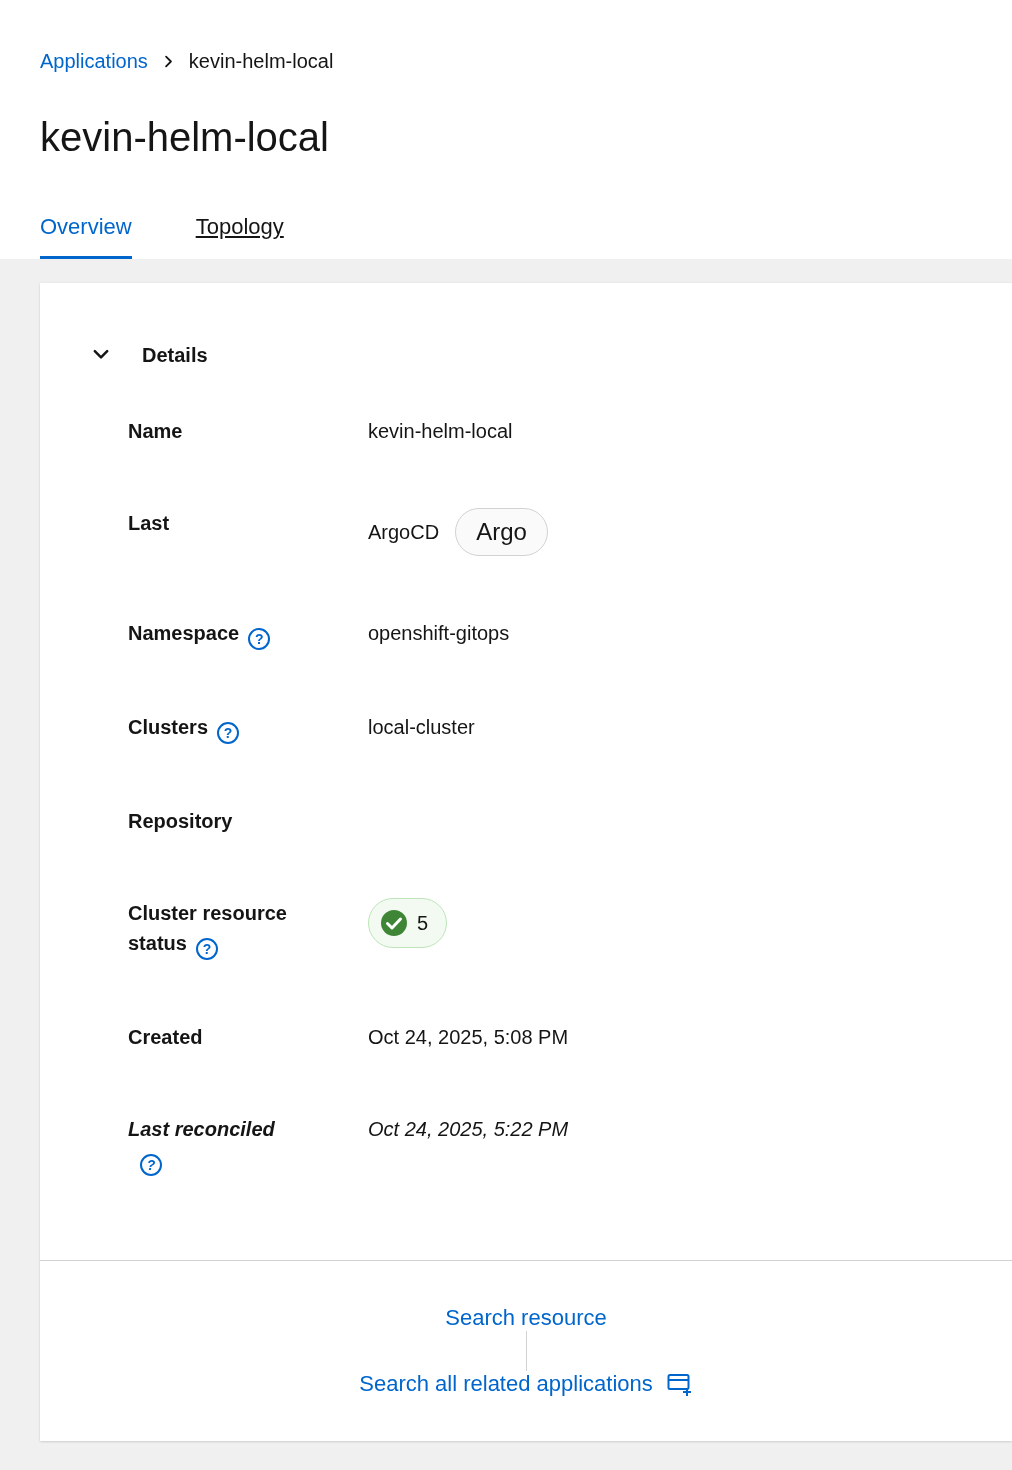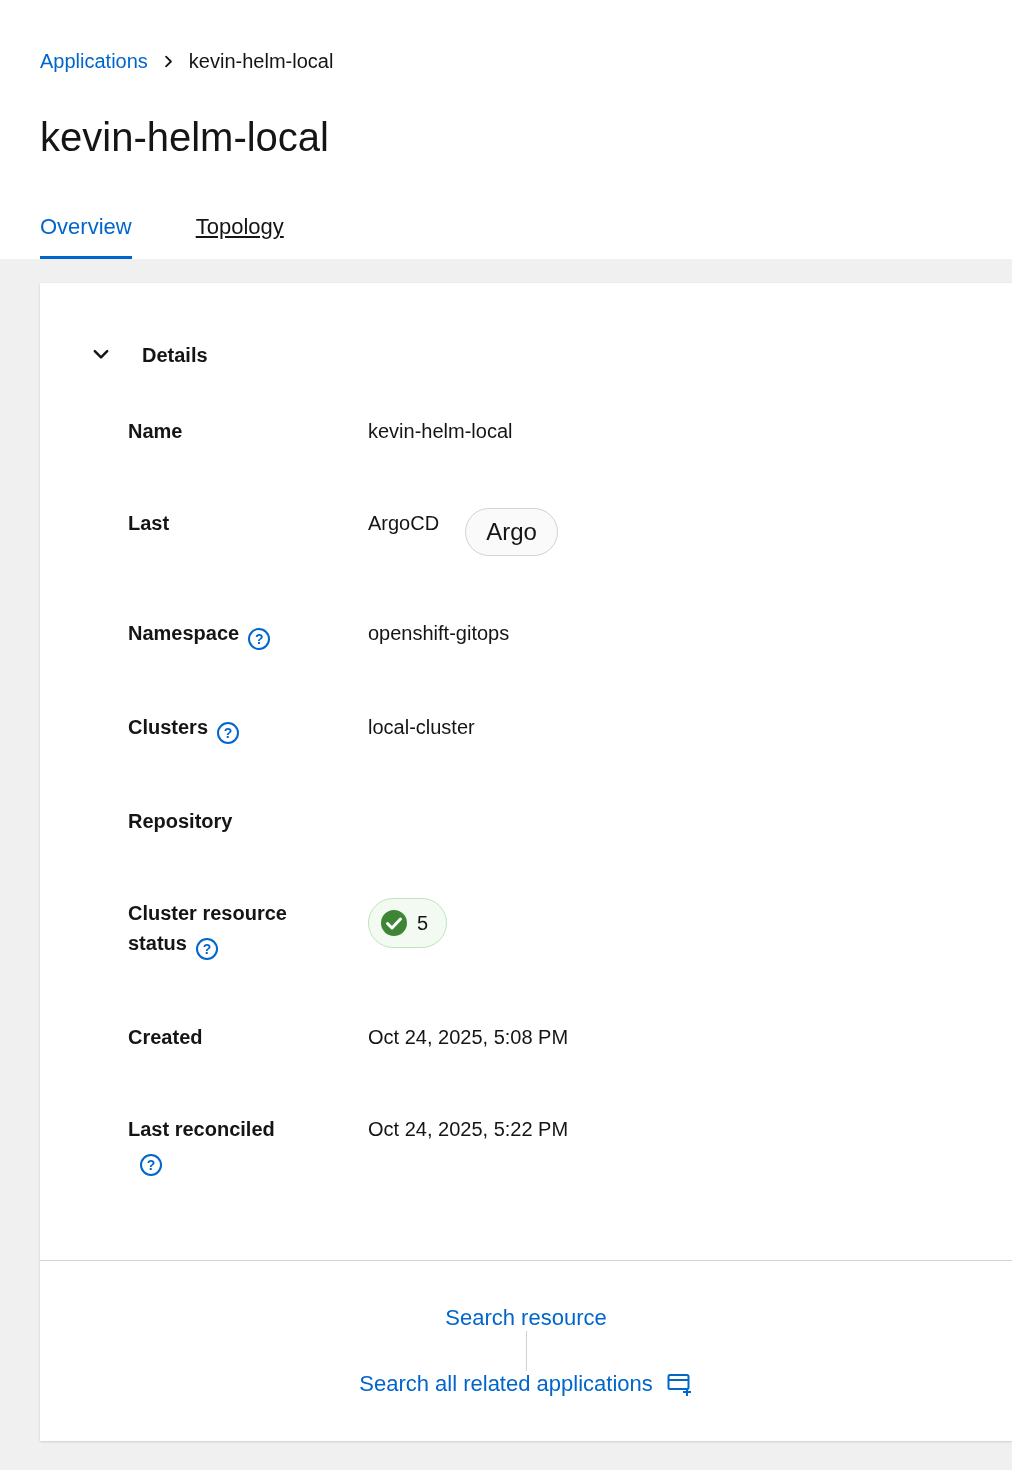--- a/index.html
+++ b/index.html
@@ -31,37 +31,37 @@
 
   .card { background: #ffffff; box-shadow: 0 1px 2px rgba(3,3,3,0.12), 0 0 2px rgba(3,3,3,0.06); }
   .card-body { padding: 58px 48px 56px 48px; }
 
   .details-header { display: flex; align-items: center; gap: 28px; }
   .caret-btn { background: none; border: none; cursor: pointer; display: inline-flex; align-items: center; padding: 4px; }
   .details-title { font-size: 20px; font-weight: 700; }
 
   .rows { margin-top: 46px; margin-left: 40px; }
   .row { display: flex; align-items: flex-start; margin-bottom: 62px; }
-  .row:last-child { margin-bottom: 28px; }
+  .row:last-child { margin-bottom: 28px; font-style: italic; }
   .row-label {
     width: 200px; margin-right: 40px; flex: 0 0 auto;
     font-size: 20px; font-weight: 700; line-height: 30px;
   }
   .row-value { font-size: 20px; line-height: 30px; }
 
   .help-icon {
     display: inline-flex; align-items: center; justify-content: center;
     width: 22px; height: 22px; border: 2px solid #0066cc; border-radius: 50%;
     color: #0066cc; font-size: 14px; font-weight: 700;
     margin-left: 9px; vertical-align: -4px; cursor: pointer; background: #fff;
   }
   .help-icon.block { display: inline-flex; margin-left: 12px; margin-top: 6px; }
   .break { display: block; height: 0; }
 
-  .type-value { display: flex; align-items: flex-start; gap: 26px; }
+  .type-value { display: flex; align-items: center; gap: 16px; }
   .pill-badge {
     display: inline-flex; align-items: center;
     border: 1px solid #d2d2d2; background: #fafafa; border-radius: 26px;
     padding: 8px 20px; font-size: 24px; color: #151515;
   }
 
   .status-badge {
     display: inline-flex; align-items: center; gap: 9px;
     background: #f3faf2; border: 1px solid #bde5b8; border-radius: 26px;
     padding: 9px 18px 9px 11px; cursor: pointer;

